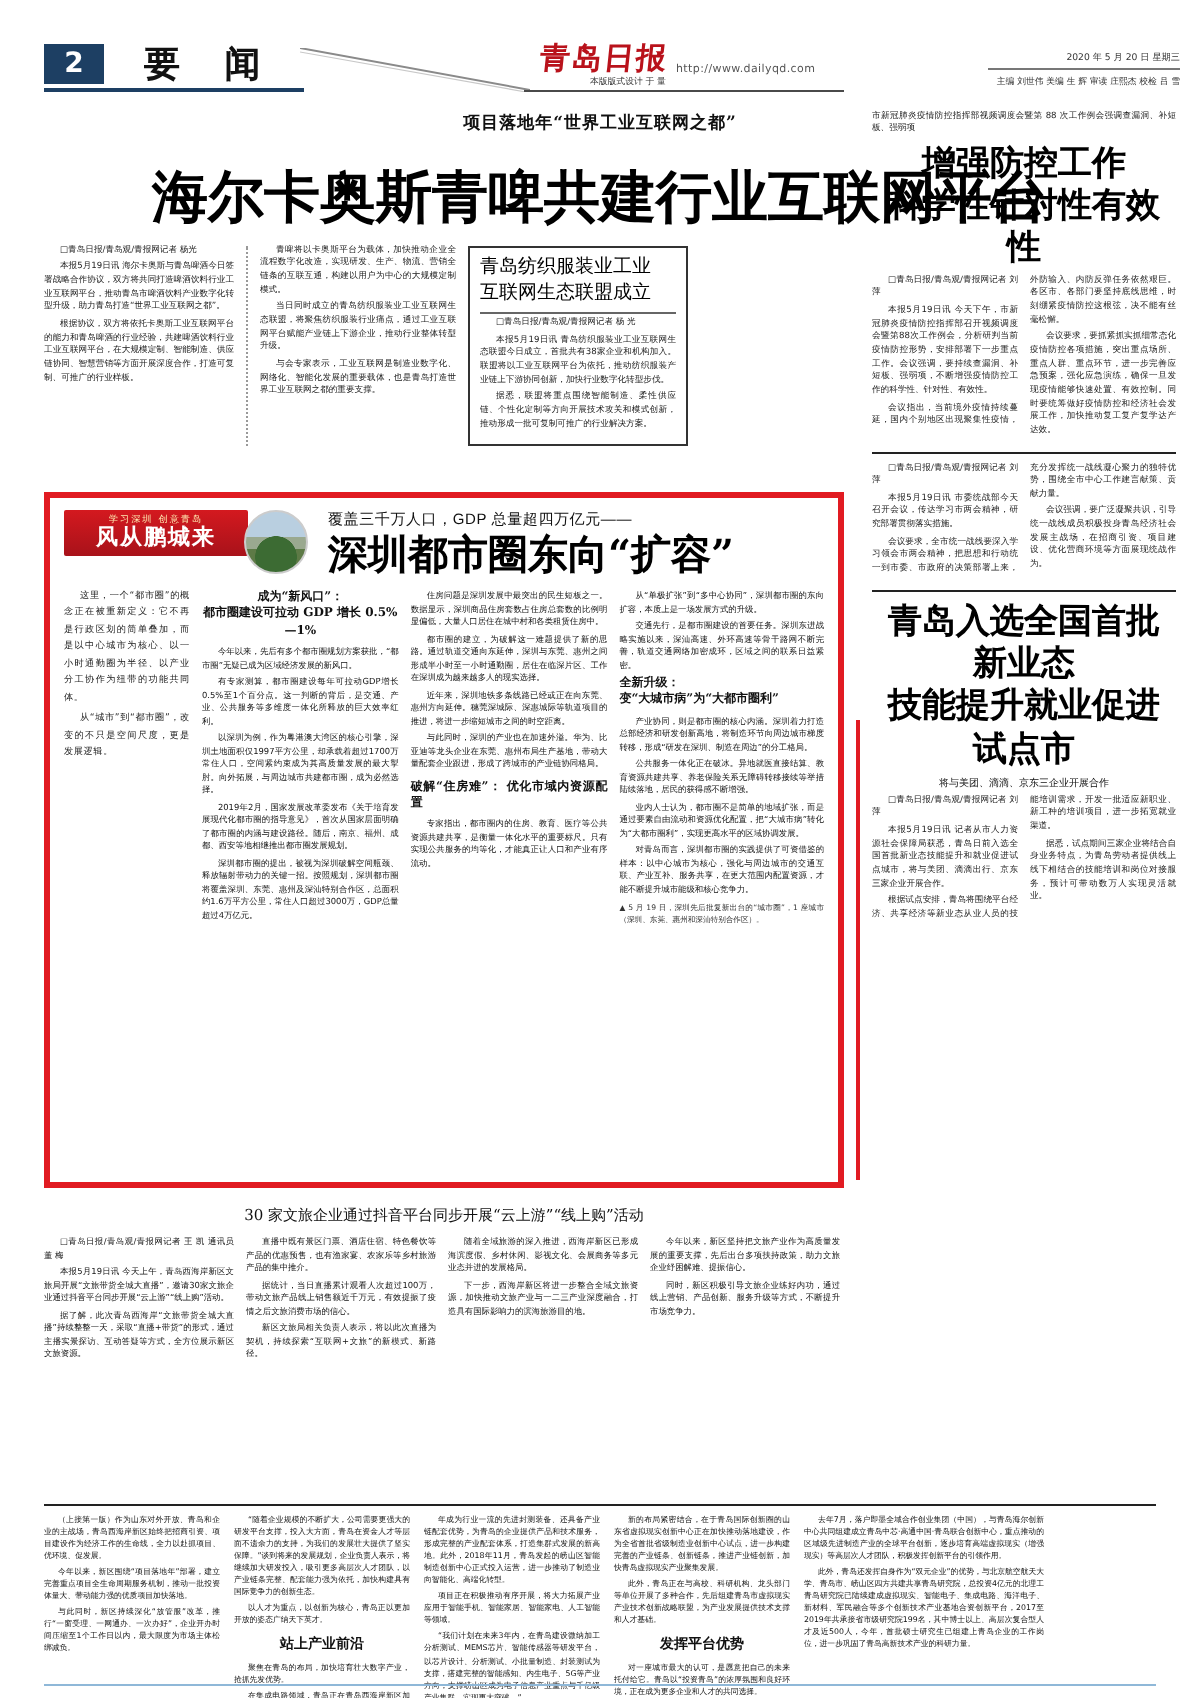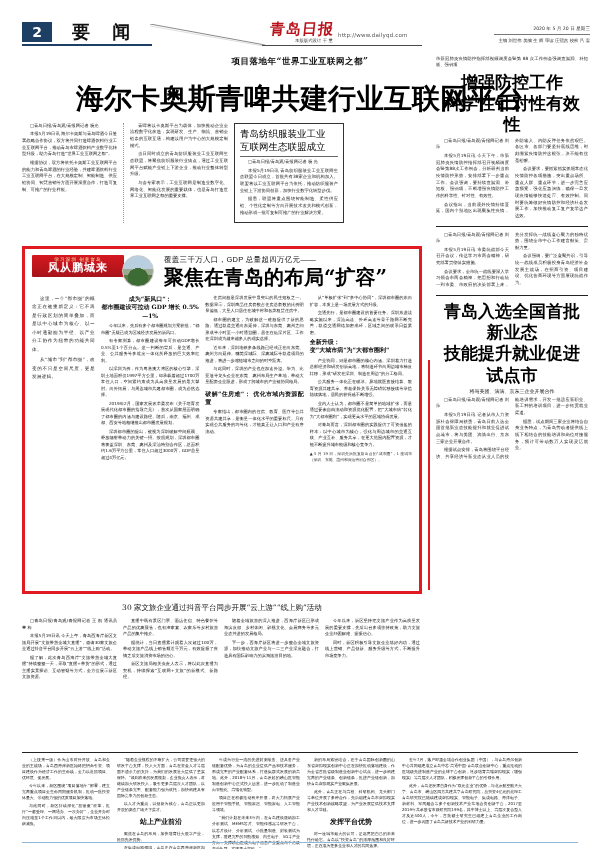--- a/index.html
+++ b/index.html
@@ -216,21 +216,21 @@
       <div class="feat-head">
         <div class="brandbar">
           <div class="brand-red">
             <div class="brand-small">学习深圳  创意青岛</div>
             <div class="brand-big">风从鹏城来</div>
           </div>
         </div>
         <div class="brand-photo"></div>
         <div class="feat-titles">
           <div class="feat-kicker">覆盖三千万人口，GDP 总量超四万亿元——</div>
-          <div class="feat-title">聚焦在青岛的布局“扩容”</div>
+          <div class="feat-title">深圳都市圈东向“扩容”</div>
         </div>
       </div>
 
       <div class="feat-cols">
         <div class="fcol quote">
           <p>这里，一个“都市圈”的概念正在被重新定义：它不再是行政区划的简单叠加，而是以中心城市为核心、以一小时通勤圈为半径、以产业分工协作为纽带的功能共同体。</p>
           <p>从“城市”到“都市圈”，改变的不只是空间尺度，更是发展逻辑。</p>
         </div>
         <div class="fcol" style="width:100px;">
           <div class="fsub" style="white-space:pre-line;text-align:center">成为“新风口”：

